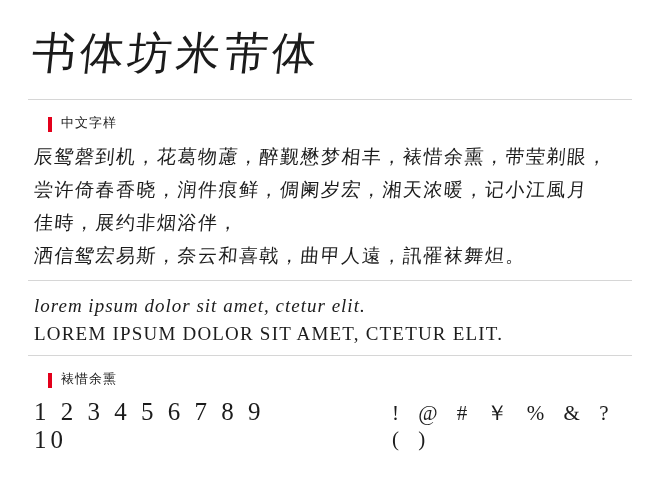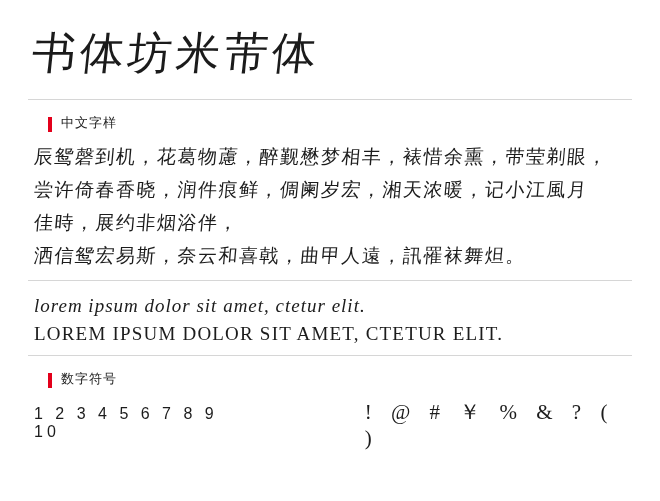--- a/index.html
+++ b/index.html
@@ -87,22 +87,22 @@
     letter-spacing: 1.2px;
     color: #1c1c1c;
     margin: 0 0 6px 8px;
   }
   .num-row {
     display: flex;
     align-items: baseline;
     margin: 2px 0 0 8px;
   }
   .digits {
-    font-family: Liberation Sans, sans-serif;
-    font-size: 16px;
+    font-family: Liberation Serif, serif;
+    font-size: 25px;
     letter-spacing: 4px;
     color: #1c1c1c;
   }
   .symbols {
     font-family: "Liberation Serif", serif;
     font-size: 21px;
     letter-spacing: 7px;
     color: #1c1c1c;
     margin-left: 118px;
   }
@@ -132,21 +132,21 @@
   <div class="section">
     <div class="en-line-1">lorem ipsum dolor sit amet, ctetur  elit.</div>
     <div class="en-line-2">LOREM IPSUM DOLOR SIT AMET, CTETUR ELIT.</div>
   </div>
 
   <hr class="divider">
 
   <div class="section">
     <div class="section-head">
       <span class="bar"></span>
-      <span class="section-title">数字符号</span>
+      <span class="section-title">裱惜余熏</span>
     </div>
     <div class="num-row">
       <span class="digits">1 2 3 4 5 6 7 8 9 10</span>
       <span class="symbols">! @ # ￥ % &amp; ? ( )</span>
     </div>
   </div>
 
 </div>
 
 </body></html>

